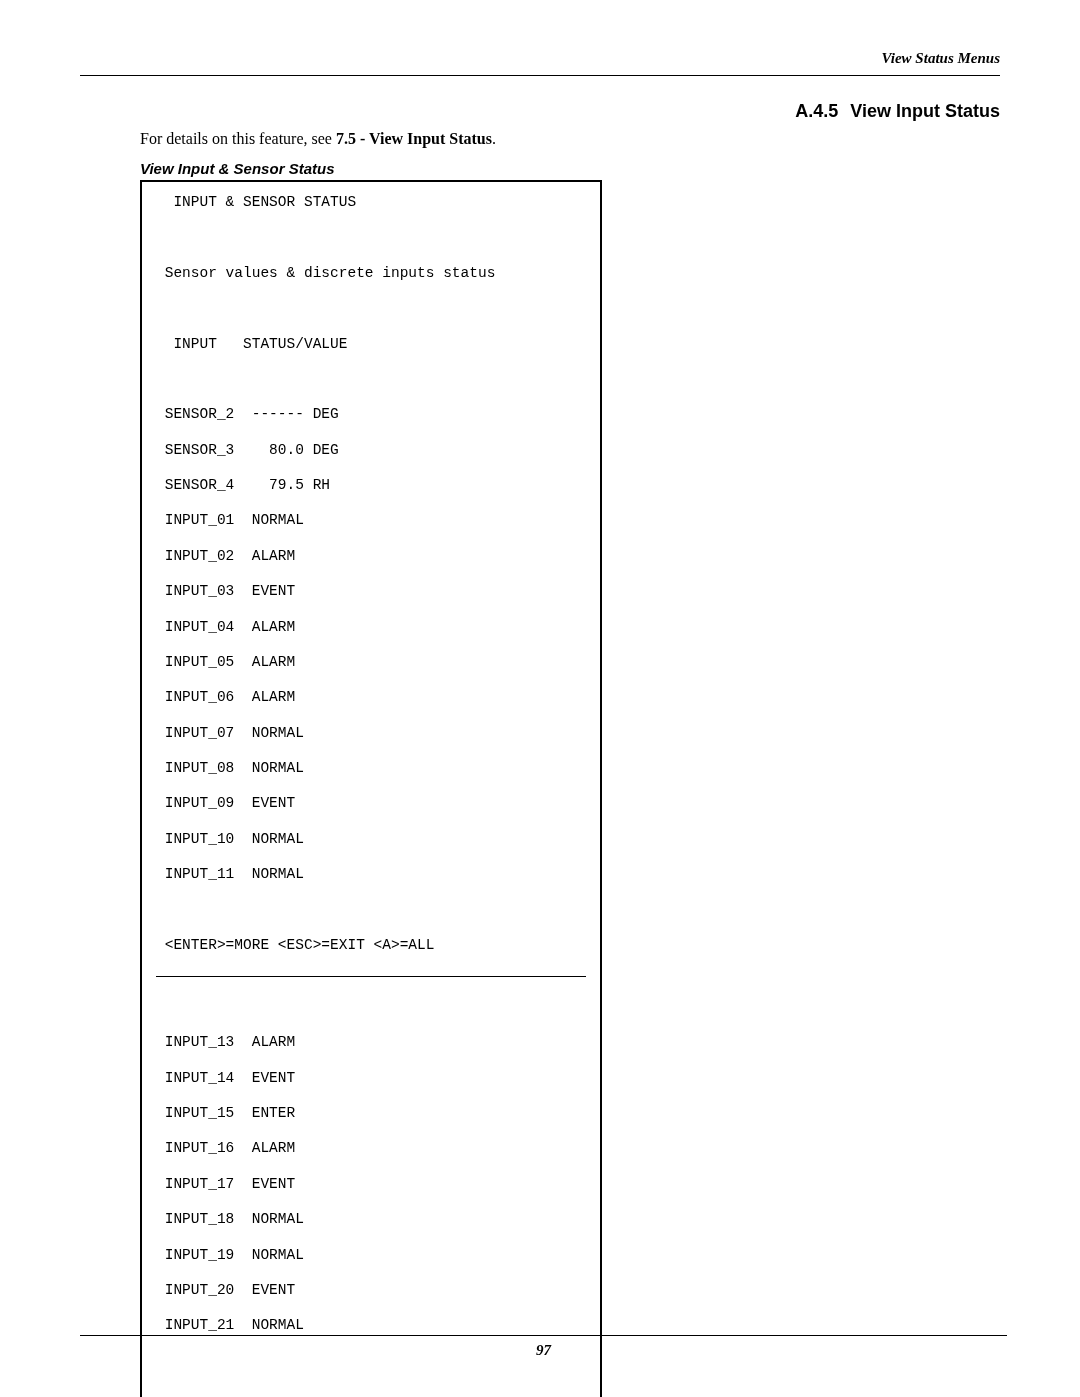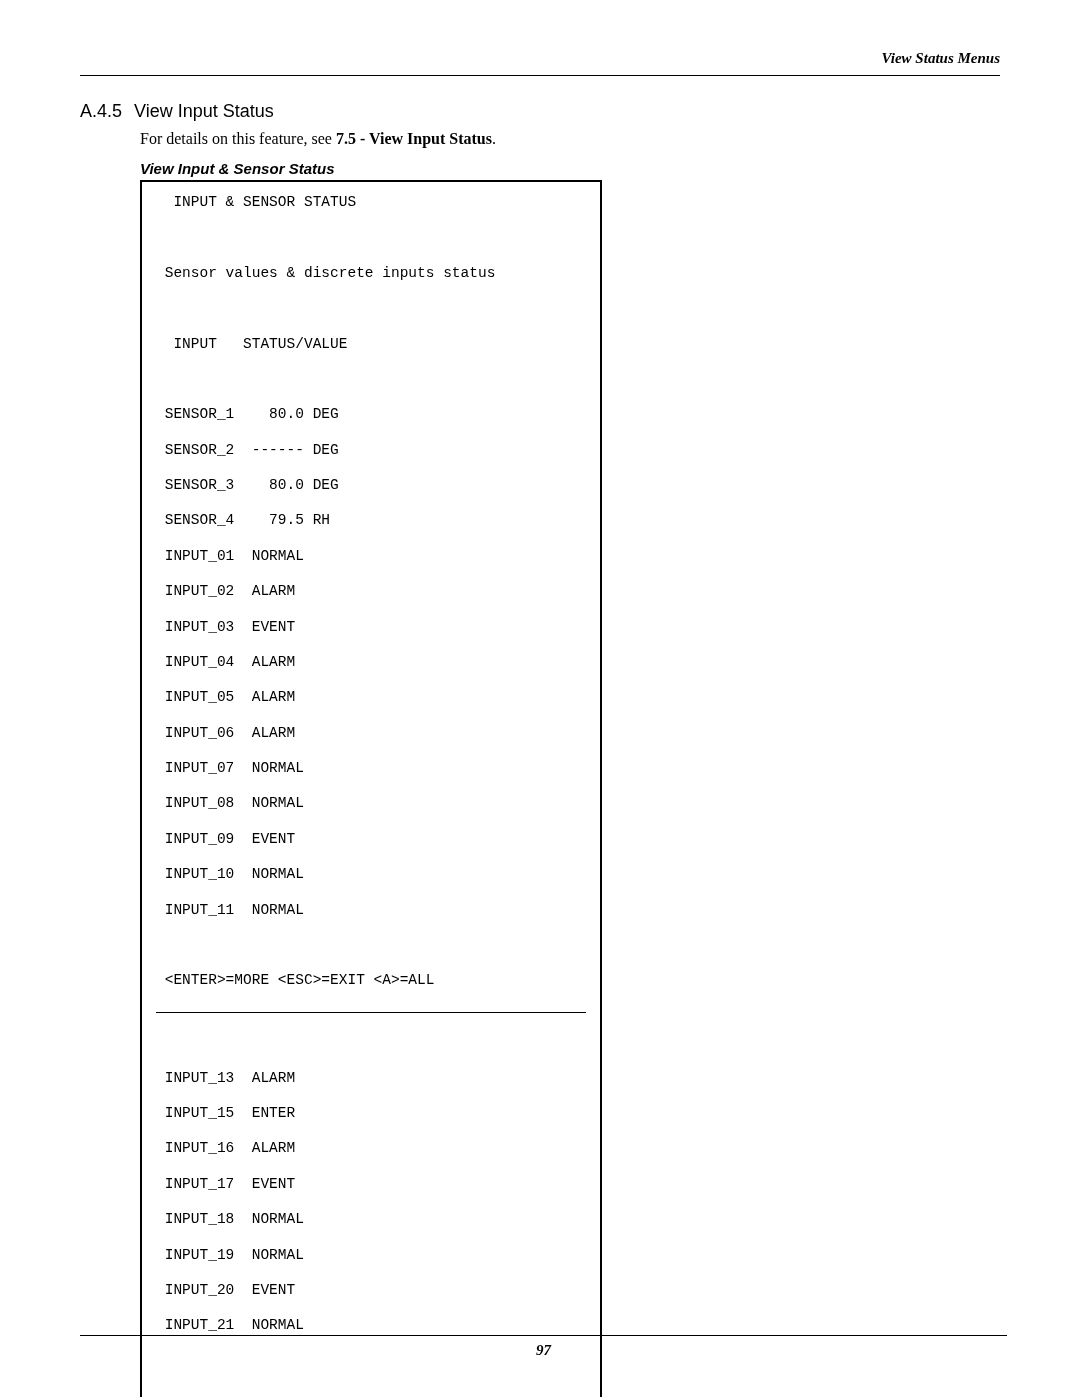--- a/index.html
+++ b/index.html
@@ -22,23 +22,24 @@
       font-size: 15px;
       margin-bottom: 8px;
     }
     .top-rule {
       border: none;
       border-top: 1.5px solid #000;
       margin-bottom: 25px;
     }
     .section-heading {
       font-family: Arial, Helvetica, sans-serif;
-      font-weight: normal;
+      font-weight: bold;
       font-size: 18px;
       margin-bottom: 8px;
+      text-align: right;
     }
     .section-number {
       display: inline-block;
       margin-right: 12px;
     }
     .intro-text {
       margin-left: 60px;
       font-size: 16px;
       margin-bottom: 12px;
     }
@@ -101,40 +102,40 @@
 </div>
 
 <div class="box-title">View Input &amp; Sensor Status</div>
 
 <div class="terminal-box"><div>  INPUT &amp; SENSOR STATUS</div>
 <div> </div>
 <div> Sensor values &amp; discrete inputs status</div>
 <div> </div>
 <div>  INPUT   STATUS/VALUE</div>
 <div> </div>
-<div> SENSOR_1    80.0 DEG</div>
 <div> SENSOR_2  ------ DEG</div>
 <div> SENSOR_3    80.0 DEG</div>
 <div> SENSOR_4    79.5 RH</div>
 <div> INPUT_01  NORMAL</div>
 <div> INPUT_02  ALARM</div>
 <div> INPUT_03  EVENT</div>
 <div> INPUT_04  ALARM</div>
 <div> INPUT_05  ALARM</div>
 <div> INPUT_06  ALARM</div>
 <div> INPUT_07  NORMAL</div>
 <div> INPUT_08  NORMAL</div>
 <div> INPUT_09  EVENT</div>
 <div> INPUT_10  NORMAL</div>
 <div> INPUT_11  NORMAL</div>
 <div> </div>
 <div> &lt;ENTER&gt;=MORE &lt;ESC&gt;=EXIT &lt;A&gt;=ALL</div>
 <hr>
 <div> </div>
 <div> INPUT_13  ALARM</div>
+<div> INPUT_14  EVENT</div>
 <div> INPUT_15  ENTER</div>
 <div> INPUT_16  ALARM</div>
 <div> INPUT_17  EVENT</div>
 <div> INPUT_18  NORMAL</div>
 <div> INPUT_19  NORMAL</div>
 <div> INPUT_20  EVENT</div>
 <div> INPUT_21  NORMAL</div>
 
 
 

